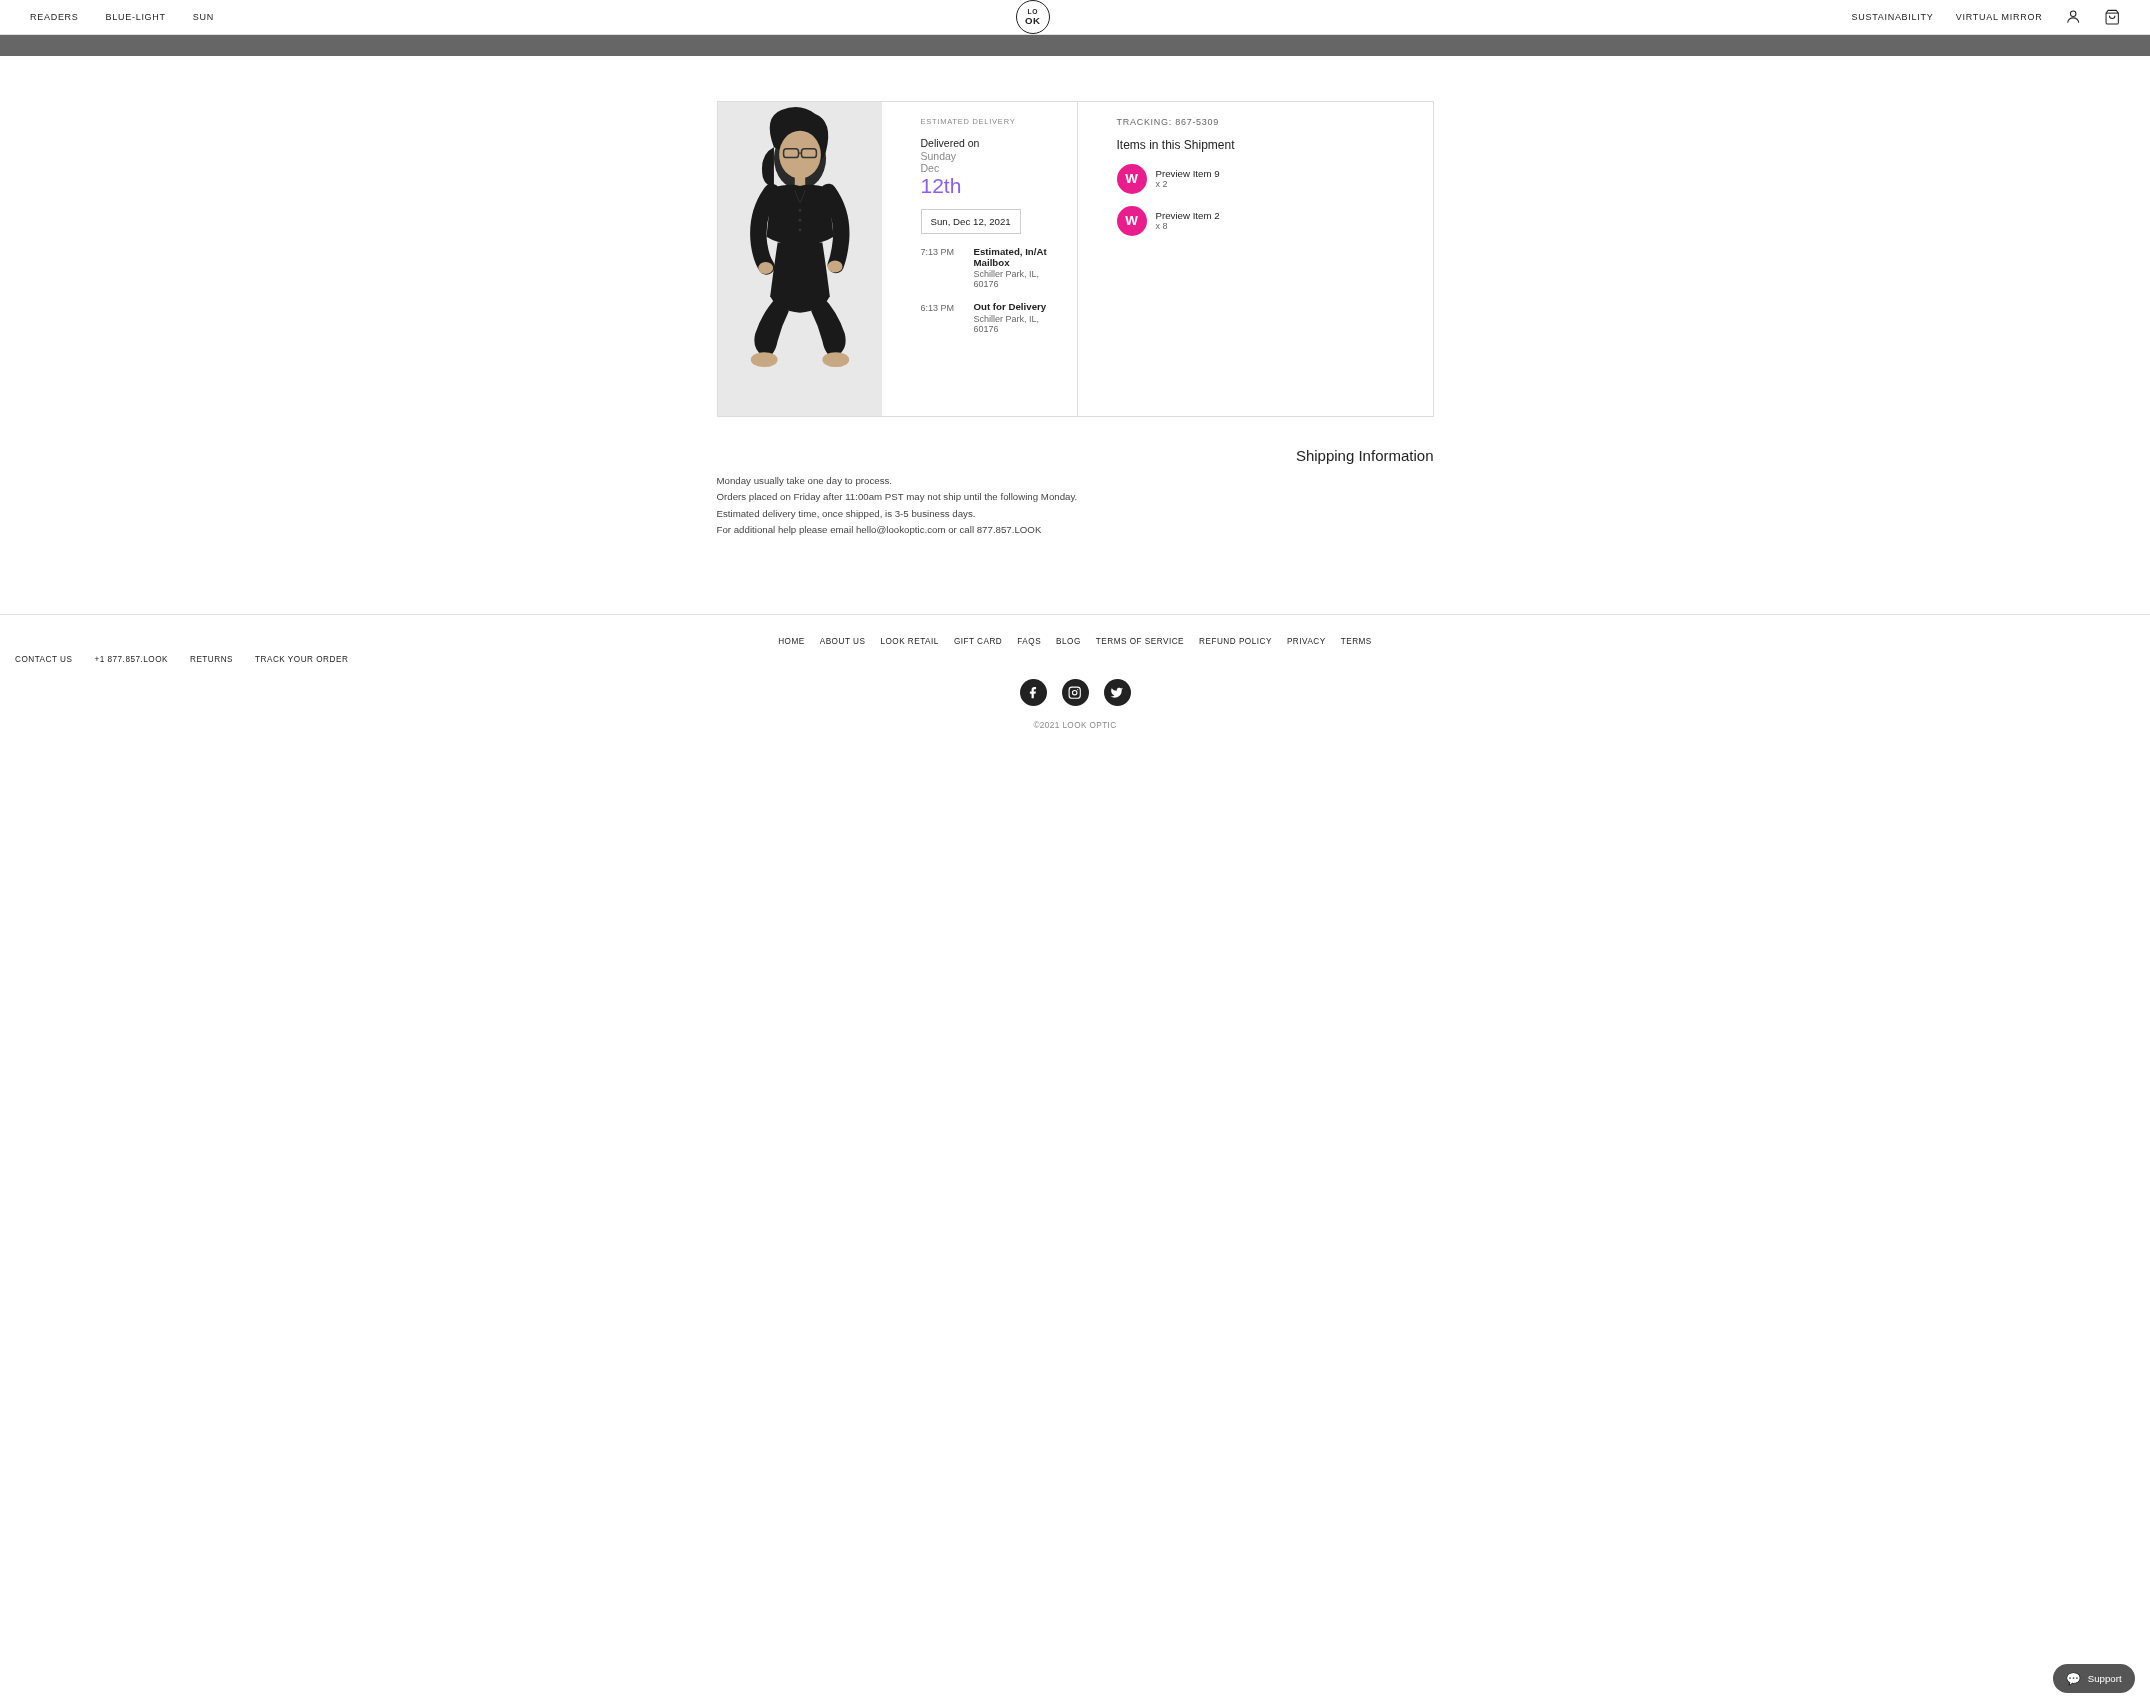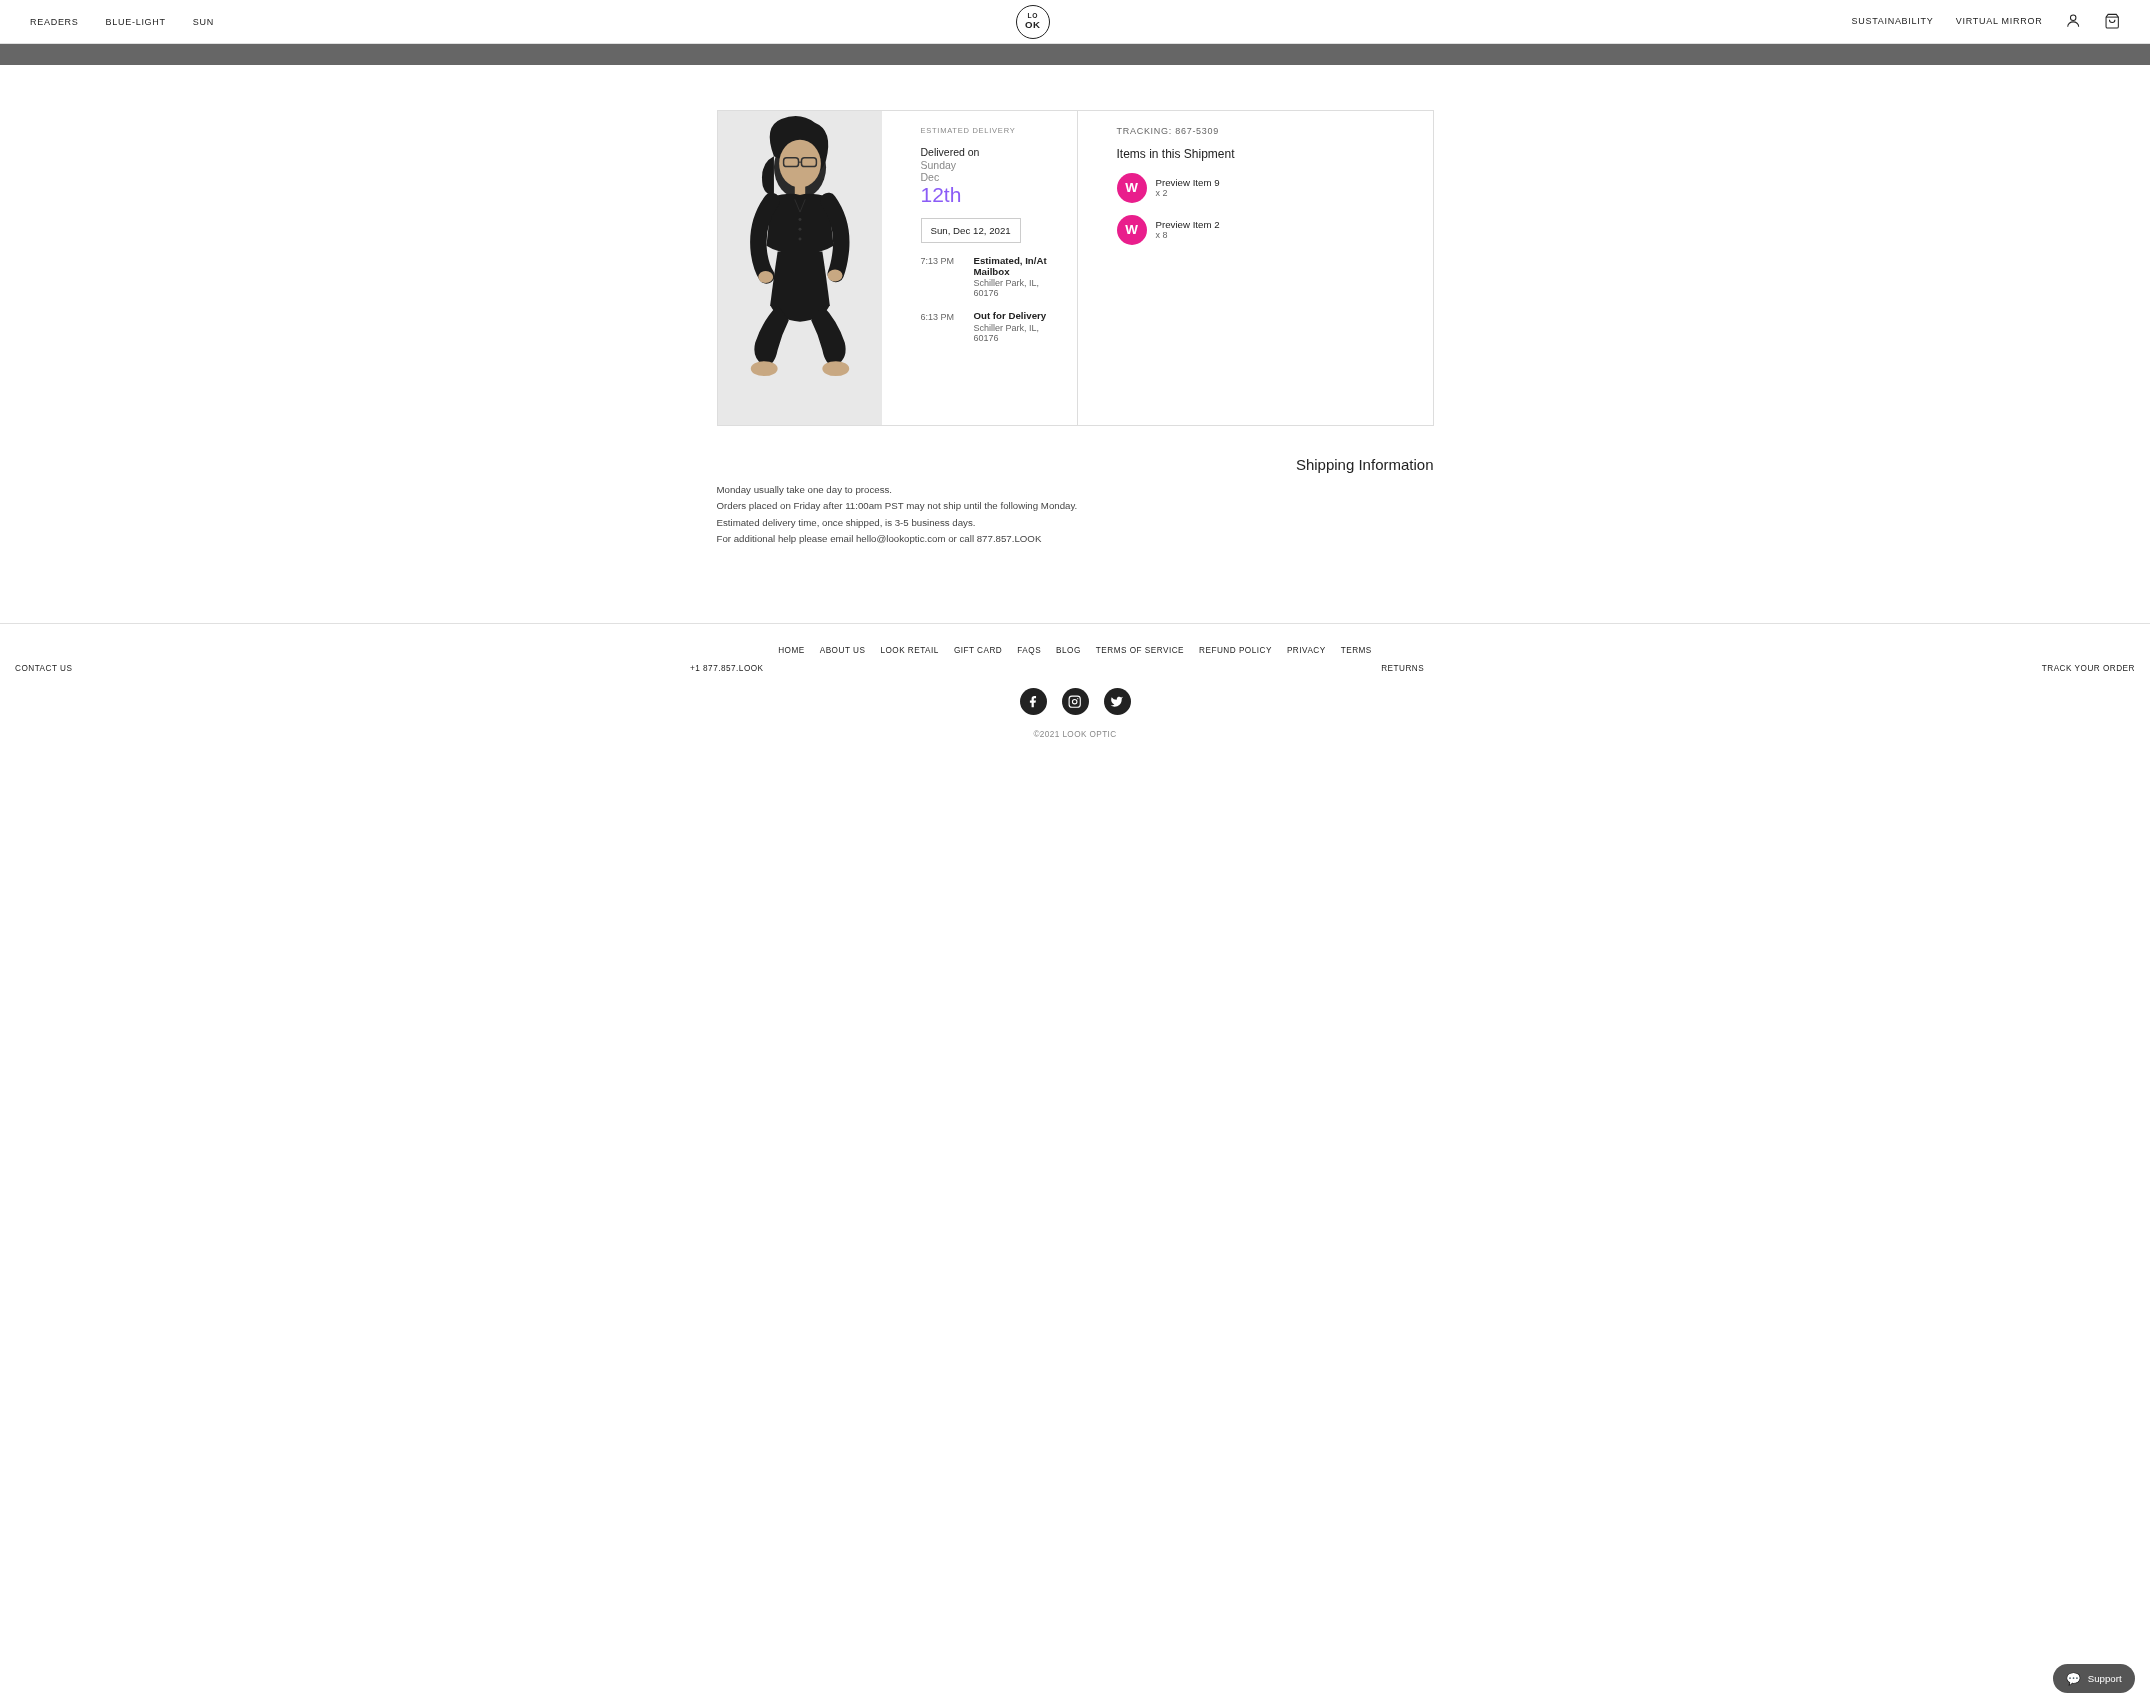--- a/index.html
+++ b/index.html
@@ -1,19 +1,19 @@
 <!DOCTYPE html>
 <html style="font-size:12px"><head>
   <meta charset="utf-8">
   <style>
     * { box-sizing: border-box; margin: 0; padding: 0; }
     body { font-family: -apple-system, BlinkMacSystemFont, 'Helvetica Neue', Arial, sans-serif; background: #fff; color: #222; font-size: 10.5px; }
 
     
-    .header { display: flex; align-items: center; justify-content: space-between; padding: 0 30px; height: 44px; border-bottom: 0.7px solid #e0e0e0; }
+    .header { display: flex; align-items: center; justify-content: space-between; padding: 0 30px; height: 35px; border-bottom: 0.7px solid #e0e0e0; }
     .header-left { display: flex; gap: 27px; }
     .header-nav-item { font-size: 9px; letter-spacing: 0.08em; text-transform: uppercase; cursor: pointer; color: #222; text-decoration: none; }
     .logo-circle { width: 34px; height: 34px; border-radius: 50%; border: 1.5px solid #222; display: flex; align-items: center; justify-content: center; font-size: 8.2px; font-weight: 700; letter-spacing: 0.05em; cursor: pointer; flex-direction: column; line-height: 1; }
     .header-icon { width: 16.4px; height: 16.4px; cursor: pointer; display: flex; align-items: center; justify-content: center; }
 
     
     .promo-bar { background: #666; height: 21px; }
 
     
     .main { padding: 45px 15px 30px; max-width: 747px; margin: 0 auto; }
@@ -50,21 +50,21 @@
 
     
     .shipping-info { margin-bottom: 45px; }
     .shipping-title { font-size: 15px; font-weight: 500; margin-bottom: 9px; text-align: right; }
     .shipping-text { font-size: 9.7px; color: #444; line-height: 1.7; }
 
     
     .footer { border-top: 0.7px solid #e0e0e0; padding: 22.4px 15px 15px; text-align: center; }
     .footer-nav { display: flex; flex-wrap: wrap; justify-content: center; gap: 6px 15px; margin-bottom: 9px; }
     .footer-nav-item { font-size: 8.2px; letter-spacing: 0.06em; text-transform: uppercase; color: #222; cursor: pointer; text-decoration: none; }
-    .footer-nav-row { display: flex; flex-wrap: wrap; justify-content: space-between; gap: 6px 15px; margin-bottom: 15px; }
+    .footer-nav-row { display: flex; flex-wrap: wrap; justify-content: flex-start; gap: 6px 22px; margin-bottom: 15px; }
     .footer-social { display: flex; justify-content: center; gap: 15px; margin-bottom: 15px; }
     .social-icon { width: 27px; height: 27px; border-radius: 50%; background: #222; display: flex; align-items: center; justify-content: center; cursor: pointer; }
     .footer-copy { font-size: 8.2px; color: #888; letter-spacing: 0.05em; }
 
     
     .support-btn { position: fixed; bottom: 15px; right: 15px; background: #555; color: #fff; padding: 7.5px 13.4px; border-radius: 18px; font-size: 9.7px; cursor: pointer; display: flex; align-items: center; gap: 6px; z-index: 100; }
     .support-icon { font-size: 12px; }
   </style>
 </head>
 <body>

